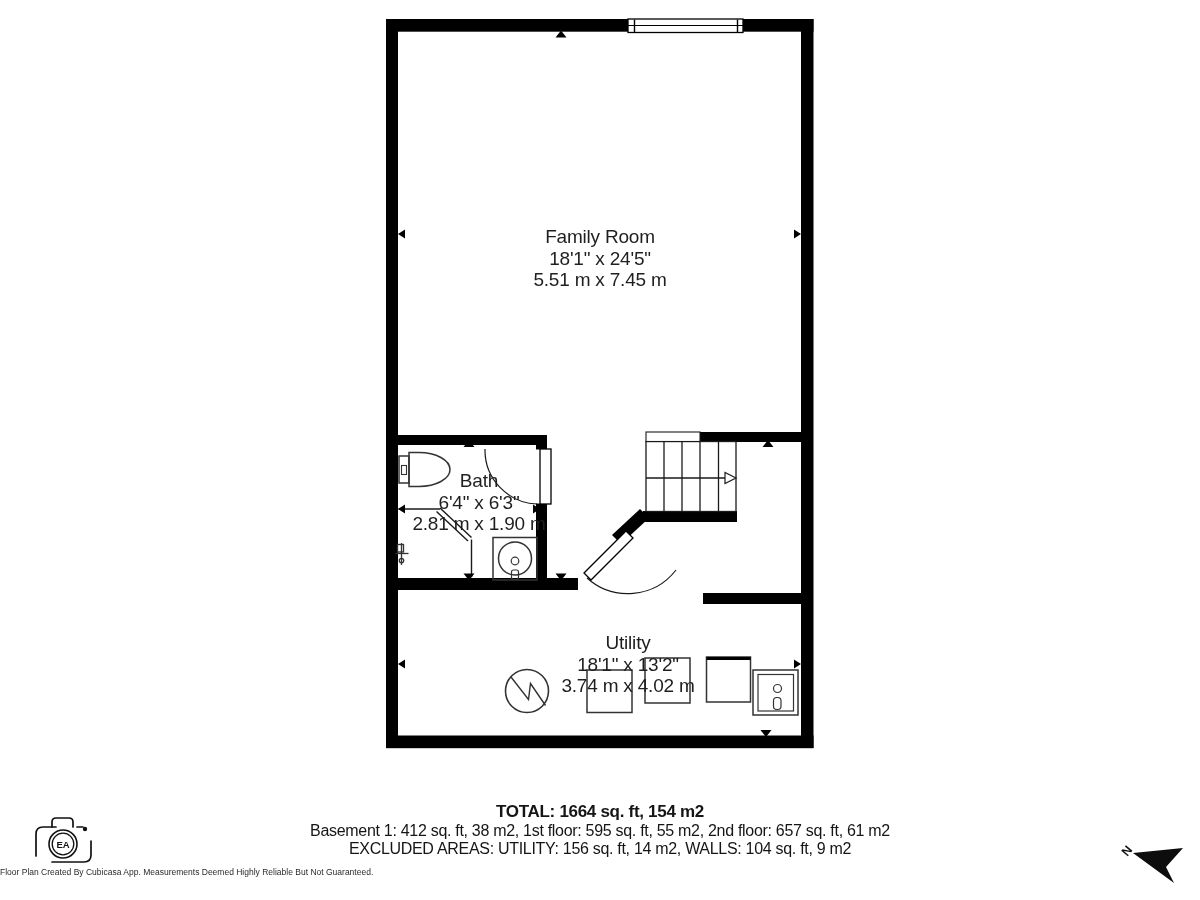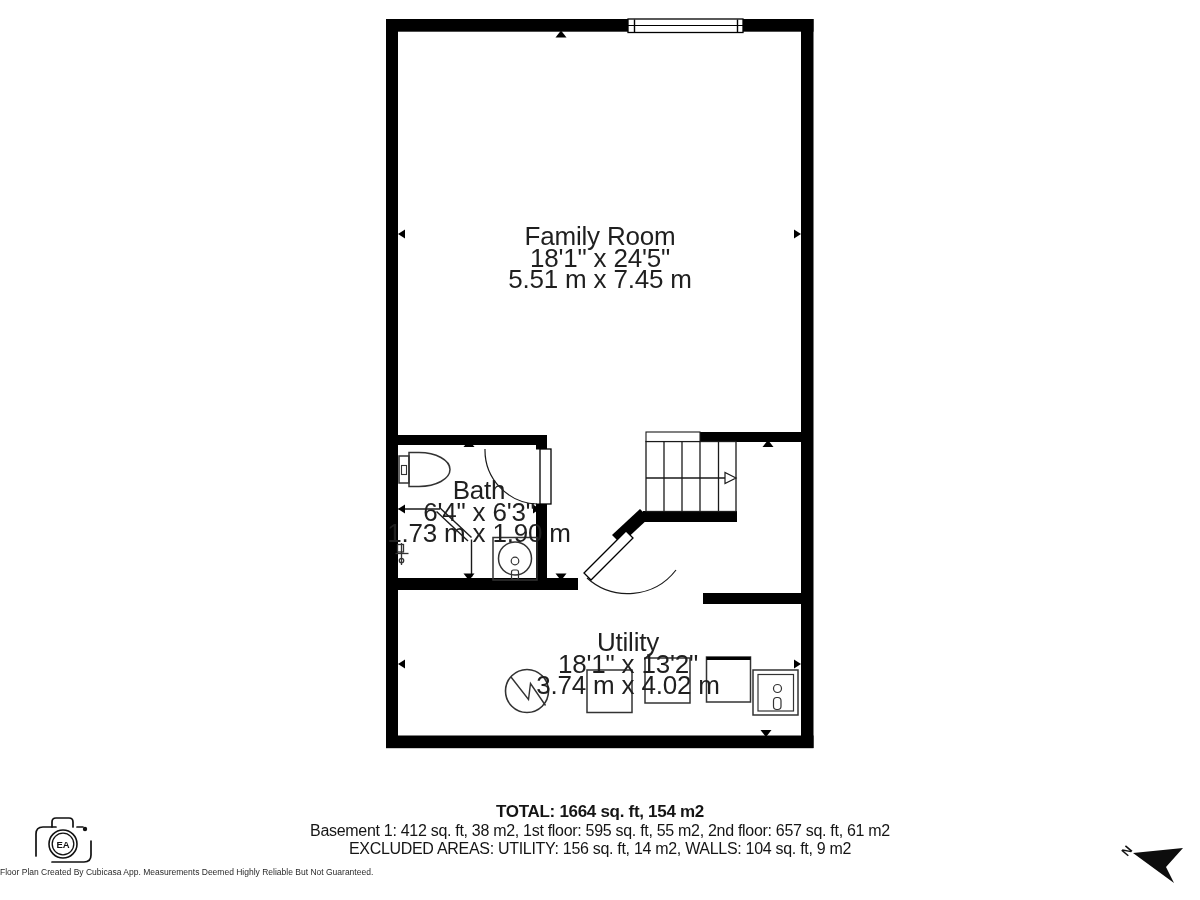--- a/index.html
+++ b/index.html
@@ -1,23 +1,23 @@
 <!DOCTYPE html>
 <html><head>
 <meta charset="utf-8">
 <style>
   html,body{margin:0;padding:0;background:#fff;}
   .canvas{position:relative;width:1200px;height:900px;background:#ffffff;overflow:hidden;
           font-family:"Liberation Sans",sans-serif;color:#1c1c1c;}
   .plan-svg{position:absolute;left:0;top:0;}
-  .room-label{position:absolute;width:300px;text-align:center;font-size:26px;line-height:21.5px;
+  .room-label{position:absolute;width:300px;text-align:center;font-size:19px;line-height:21.5px;
               color:#1f1f1f;letter-spacing:-0.2px;}
   .room-label div{white-space:nowrap;}
   .label-family{left:450px;top:226px;}
-  .label-bath{left:329px;top:480px;}
+  .label-bath{left:329px;top:470px;}
   .label-utility{left:478px;top:600px;margin-top:32px;}
   .summary{position:absolute;left:0;top:802px;width:1200px;text-align:center;color:#151515;letter-spacing:-0.3px;}
   .summary .total{font-size:17px;font-weight:700;line-height:20px;}
   .summary .line{font-size:16px;line-height:18px;}
   .disclaimer{position:absolute;left:0;top:867px;width:1200px;text-align:left;
               font-size:8.5px;color:#2a2a2a;letter-spacing:0;}
 </style>
 </head>
 <body>
 
@@ -143,21 +143,21 @@
 
   <div class="room-label label-family">
     <div>Family Room</div>
     <div>18'1" x 24'5"</div>
     <div>5.51 m x 7.45 m</div>
   </div>
 
   <div class="room-label label-bath">
     <div>Bath</div>
     <div>6'4" x 6'3"</div>
-    <div>1.73 m x 1.90 m</div>
+    <div>2.81 m x 1.90 m</div>
   </div>
 
   <div class="room-label label-utility">
     <div>Utility</div>
     <div>18'1" x 13'2"</div>
     <div>3.74 m x 4.02 m</div>
   </div>
 
   <div class="summary">
     <div class="total">TOTAL: 1664 sq. ft, 154 m2</div>

